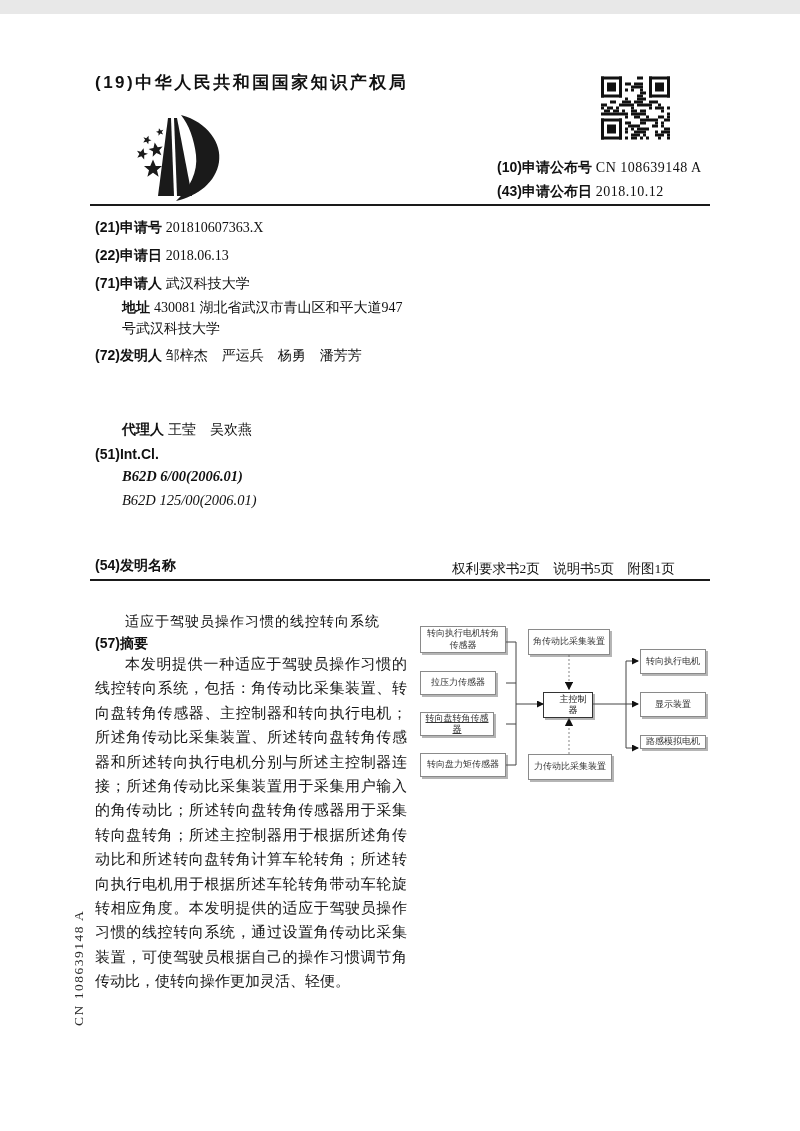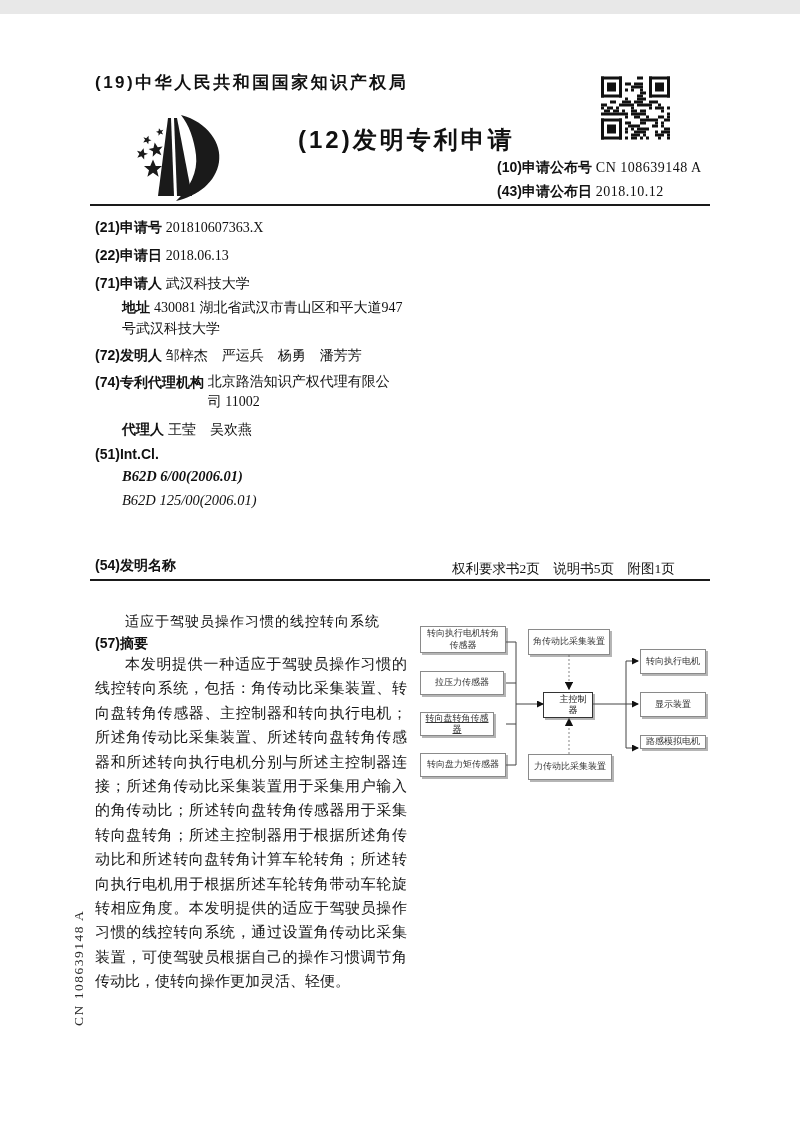--- a/index.html
+++ b/index.html
@@ -67,21 +67,20 @@
       <path d="M52,6 L55,6 L70,84 L55,84 Z"></path>
 
       <path d="M0,-10 L2.9,-3.1 L9.5,-3.1 L4.2,1.2 L5.9,8.1 L0,4 L-5.9,8.1 L-4.2,1.2 L-9.5,-3.1 L-2.9,-3.1 Z" transform="translate(31,57) scale(0.95)"></path>
       <path d="M0,-10 L2.9,-3.1 L9.5,-3.1 L4.2,1.2 L5.9,8.1 L0,4 L-5.9,8.1 L-4.2,1.2 L-9.5,-3.1 L-2.9,-3.1 Z" transform="translate(20,42) scale(0.6) rotate(15)"></path>
       <path d="M0,-10 L2.9,-3.1 L9.5,-3.1 L4.2,1.2 L5.9,8.1 L0,4 L-5.9,8.1 L-4.2,1.2 L-9.5,-3.1 L-2.9,-3.1 Z" transform="translate(34,38) scale(0.75) rotate(-10)"></path>
       <path d="M0,-10 L2.9,-3.1 L9.5,-3.1 L4.2,1.2 L5.9,8.1 L0,4 L-5.9,8.1 L-4.2,1.2 L-9.5,-3.1 L-2.9,-3.1 Z" transform="translate(25,28) scale(0.45) rotate(20)"></path>
       <path d="M0,-10 L2.9,-3.1 L9.5,-3.1 L4.2,1.2 L5.9,8.1 L0,4 L-5.9,8.1 L-4.2,1.2 L-9.5,-3.1 L-2.9,-3.1 Z" transform="translate(38,20) scale(0.4) rotate(-15)"></path>
     </g>
   </svg>
 
-  <div class="abs doc-type">(12)发明专利申请</div>
 
   <svg class="abs" style="left:601px; top:62px;" width="69" height="64" viewBox="0 0 23 21" id="qr-svg">
       <rect x="12" y="0" width="1" height="1" fill="#111"></rect>
       <rect x="13" y="0" width="1" height="1" fill="#111"></rect>
       <rect x="8" y="2" width="1" height="1" fill="#111"></rect>
       <rect x="9" y="2" width="1" height="1" fill="#111"></rect>
       <rect x="11" y="2" width="1" height="1" fill="#111"></rect>
       <rect x="12" y="2" width="1" height="1" fill="#111"></rect>
       <rect x="13" y="2" width="1" height="1" fill="#111"></rect>
       <rect x="10" y="3" width="1" height="1" fill="#111"></rect>
@@ -259,24 +258,20 @@
     <span class="val">武汉科技大学</span>
   </div>
   <div class="abs bib" style="left:122px; top:283px; width:290px;">
     <span class="lbl">地址</span>
     <span class="val">430081 湖北省武汉市青山区和平大道947号武汉科技大学</span>
   </div>
   <div class="abs bib" style="left:95px; top:331px;">
     <span class="lbl">(72)发明人</span>
     <span class="val">邹梓杰　严运兵　杨勇　潘芳芳</span>
   </div>
-  <div class="abs bib" style="left:95px; top:358px; width:320px;">
-    <span class="lbl">(74)专利代理机构</span>
-    <span class="val" style="display:inline-block; width:182px; vertical-align:top;">北京路浩知识产权代理有限公司 11002</span>
-  </div>
   <div class="abs bib" style="left:122px; top:405px;">
     <span class="lbl">代理人</span>
     <span class="val">王莹　吴欢燕</span>
   </div>
   <div class="abs bib" style="left:95px; top:430px;">
     <span class="lbl">(51)Int.Cl.</span>
   </div>
   <div class="abs intcl-entry intcl-bold" style="left:122px; top:454px;">B62D 6/00(2006.01)</div>
   <div class="abs intcl-entry" style="left:122px; top:478px;">B62D 125/00(2006.01)</div>
 
@@ -307,21 +302,21 @@
         <line x1="213" y1="45" x2="225" y2="45" marker-end="url(#arr)"></line>
         <line x1="213" y1="88" x2="225" y2="88" marker-end="url(#arr)"></line>
         <line x1="213" y1="132" x2="225" y2="132" marker-end="url(#arr)"></line>
       </g>
       <g stroke="#999" stroke-width="1.2" fill="none" stroke-dasharray="2,2">
         <line x1="156" y1="39" x2="156" y2="73" marker-end="url(#arr)"></line>
         <line x1="156" y1="162" x2="156" y2="103" marker-end="url(#arr)"></line>
       </g>
     </svg>
     <div class="dg-box" style="left:7px; top:10px; width:86px; height:27px;">转向执行电机转角传感器</div>
-    <div class="dg-box" style="left:7px; top:55px; width:84px; height:24px;">拉压力传感器</div>
+    <div class="dg-box" style="left:7px; top:55px; width:76px; height:24px;">拉压力传感器</div>
     <div class="dg-box" style="left:7px; top:96px; width:74px; height:24px;text-decoration:underline;">转向盘转角传感器</div>
     <div class="dg-box" style="left:7px; top:137px; width:86px; height:24px;">转向盘力矩传感器</div>
     <div class="dg-box" style="left:115px; top:13px; width:82px; height:26px;">角传动比采集装置</div>
     <div class="dg-box center" style="left:130px; top:76px; width:50px; height:26px;padding-left:12px;">主控制器</div>
     <div class="dg-box" style="left:115px; top:138px; width:84px; height:26px;">力传动比采集装置</div>
     <div class="dg-box" style="left:227px; top:33px; width:66px; height:25px;">转向执行电机</div>
     <div class="dg-box" style="left:227px; top:76px; width:66px; height:25px;">显示装置</div>
     <div class="dg-box" style="left:227px; top:119px; width:66px; height:14px;">路感模拟电机</div>
   </div>
 

